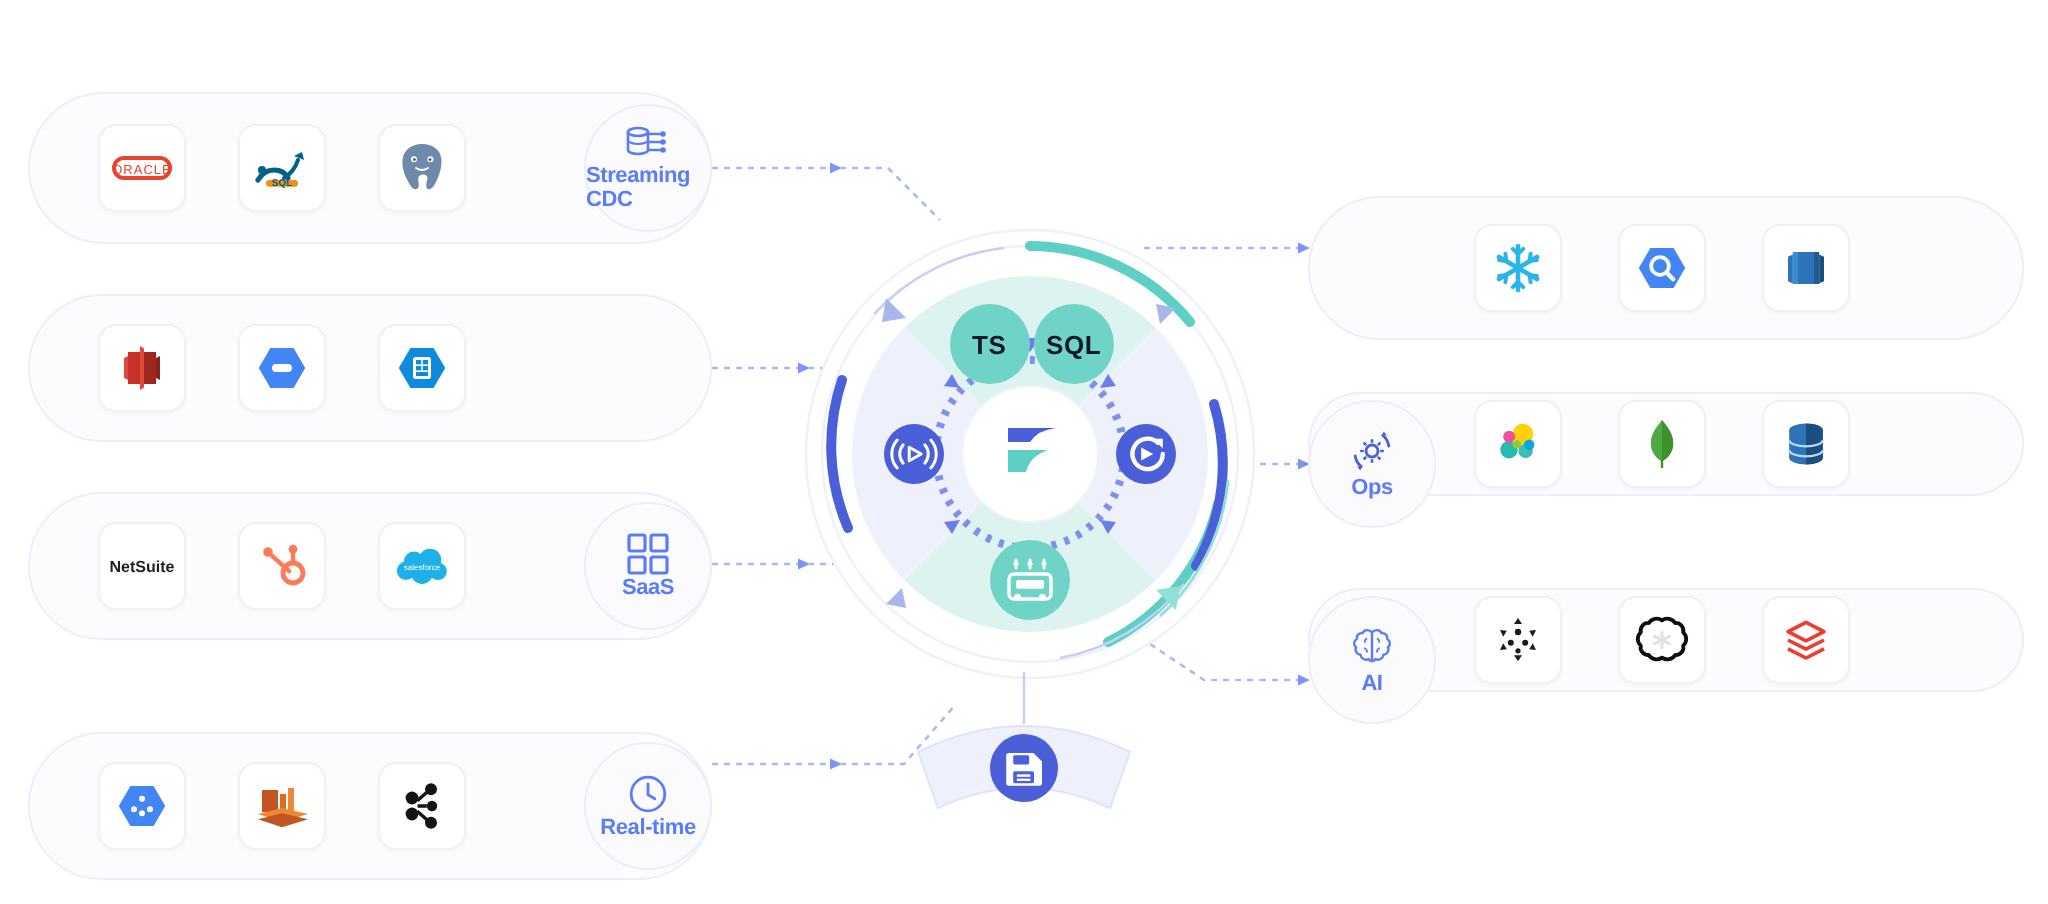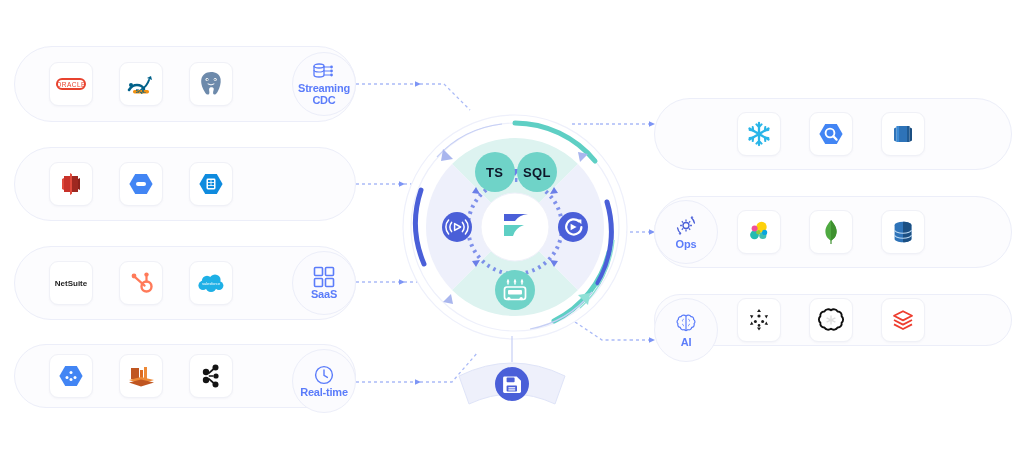--- a/index.html
+++ b/index.html
@@ -46,21 +46,20 @@
     border: 1px solid #eceef9;
     display: flex; flex-direction: column;
     align-items: center; justify-content: center;
     gap: 1px;
   }
   .cat .cat-label {
     color: #5b7cfa;
     font-size: 11px;
     font-weight: bold;
     line-height: 11.5px;
-    text-align: center;
     letter-spacing: -.2px;
   }
   .cat svg { display: block; }
 
   
   .conn { position: absolute; pointer-events: none; }
 
   
   #hub { position: absolute; left: 402px; top: 112px; width: 226px; height: 232px; }
   #hub svg { display: block; }
@@ -219,21 +218,21 @@
             <rect x="1.5" y="1.5" width="8" height="8" rx="1"></rect>
             <rect x="12.5" y="1.5" width="8" height="8" rx="1"></rect>
             <rect x="1.5" y="12.5" width="8" height="8" rx="1"></rect>
             <rect x="12.5" y="12.5" width="8" height="8" rx="1"></rect>
           </g>
         </svg>
       <div class="cat-label">SaaS</div>
     </div>
   </div>
 
-  <div class="pill left" style="top:344px;height:64px;">
+  <div class="pill left" style="top:366px;height:74px;">
     <div class="tiles">
       <div class="tile">
         <svg width="28" height="26" viewBox="0 0 28 26">
             <path d="M8.2 3h11.6l5.8 10-5.8 10H8.2L2.4 13z" fill="#4285f4"></path>
             <g fill="#fff">
               <circle cx="14" cy="9.4" r="1.5"></circle>
               <circle cx="10" cy="14.6" r="1.5"></circle>
               <circle cx="18" cy="14.6" r="1.5"></circle>
               <circle cx="14" cy="16.6" r="1.5"></circle>
             </g>
@@ -297,21 +296,21 @@
             <path d="M10 5h8v16h-8z" fill="#2e73b8"></path>
             <path d="M18 5h2.6v16H18z" fill="#205b94"></path>
             <path d="M7.4 5H10v16H7.4z" fill="#3b8bd6"></path>
             <path d="M5 7.4l2.4-1.2v14.6L5 19.6z" fill="#2e73b8"></path>
             <path d="M23 7.4l-2.4-1.2v14.6l2.4-1.2z" fill="#1b4f82"></path>
           </svg>
       </div>
     </div>
   </div>
 
-  <div class="pill right" style="top:196px;height:72px;">
+  <div class="pill right" style="top:196px;height:52px;">
     <div class="cat" style="left:-1px;top:3px;">
       <svg width="26" height="24" viewBox="0 0 26 24">
           <circle cx="13" cy="11.5" r="3" fill="none" stroke="#4a5fd8" stroke-width="1.4"></circle>
           <g stroke="#4a5fd8" stroke-width="1.3">
             <path d="M13 5.6v1.8M13 15.6v1.8M7.1 11.5h1.8M17.1 11.5h1.8M8.8 7.3l1.3 1.3M15.9 14.4l1.3 1.3M17.2 7.3l-1.3 1.3M10.1 14.4l-1.3 1.3"></path>
           </g>
           <path d="M4.6 14a8.8 8.8 0 003 5.3M21.4 9a8.8 8.8 0 00-3-5.3" fill="none" stroke="#4a5fd8" stroke-width="1.4" stroke-linecap="round"></path>
           <path d="M7.9 19.6l-2.4-.5 1.6 2.1z" fill="#4a5fd8"></path>
           <path d="M18.1 3.4l2.4.5-1.6-2.1z" fill="#4a5fd8"></path>
         </svg>

